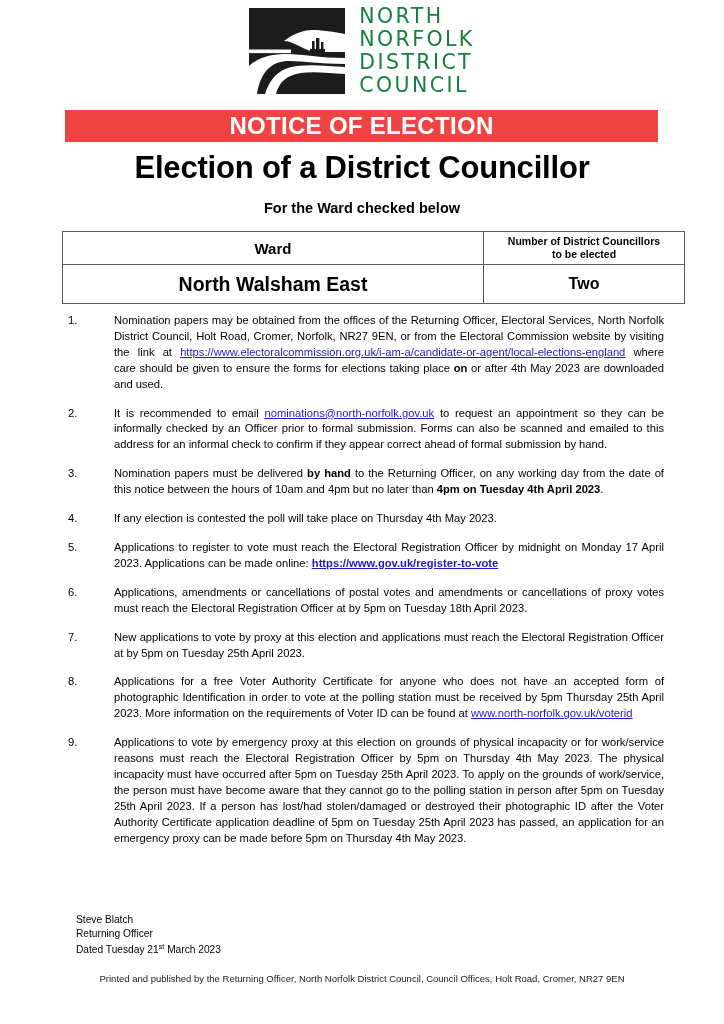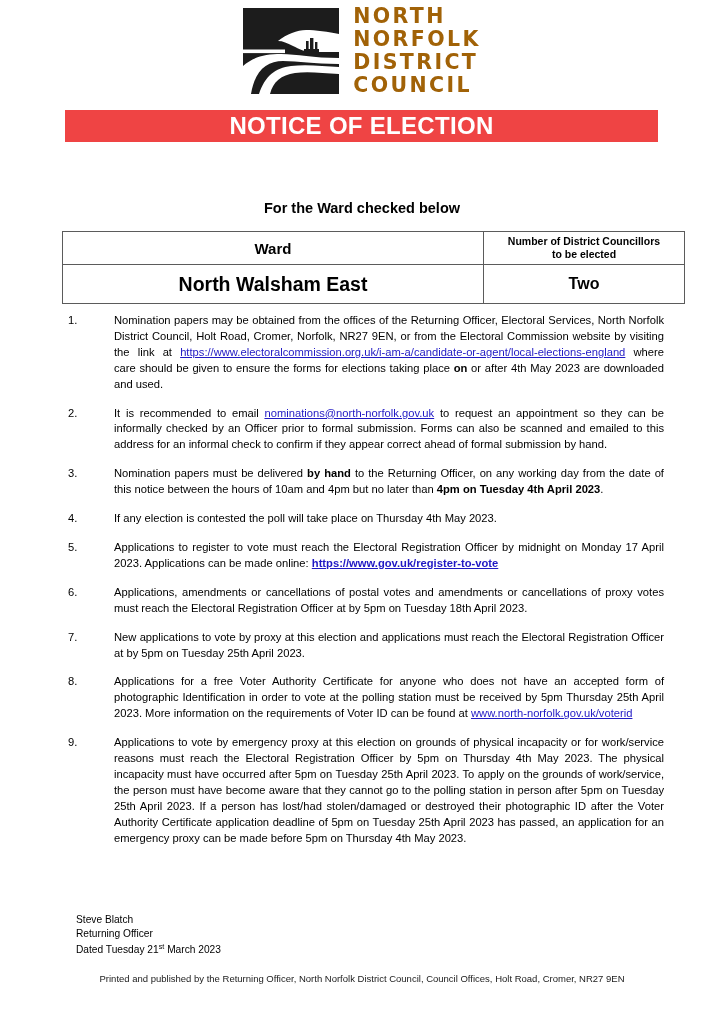--- a/index.html
+++ b/index.html
@@ -40,24 +40,24 @@
     display: block;
   }
   .logo-words {
     display: flex;
     flex-direction: column;
     justify-content: center;
     line-height: 1.12;
   }
   .logo-words span {
     font-family: "DejaVu Sans", sans-serif;
-    font-weight: bold;
+    font-weight: normal;
     font-size: 20.5px;
     letter-spacing: 2.4px;
-    color: #a16207;
+    color: #15803d;
     white-space: nowrap;
   }
 
   
   .banner {
     position: absolute;
     left: 65px;
     top: 110px;
     width: 593px;
     height: 32px;
@@ -198,20 +198,21 @@
     <div class="logo-words">
       <span>NORTH</span>
       <span>NORFOLK</span>
       <span>DISTRICT</span>
       <span>COUNCIL</span>
     </div>
   </div>
 
   <div class="banner">NOTICE OF ELECTION</div>
 
+  <div class="main-title">Election of a District Councillor</div>
   <div class="sub-title">For the Ward checked below</div>
 
   <table class="ward-table">
     <tbody>
       <tr>
         <td class="th-ward">Ward</td>
         <td class="th-num">
           <div>Number of District Councillors</div>
           <div>to be elected</div>
         </td>

